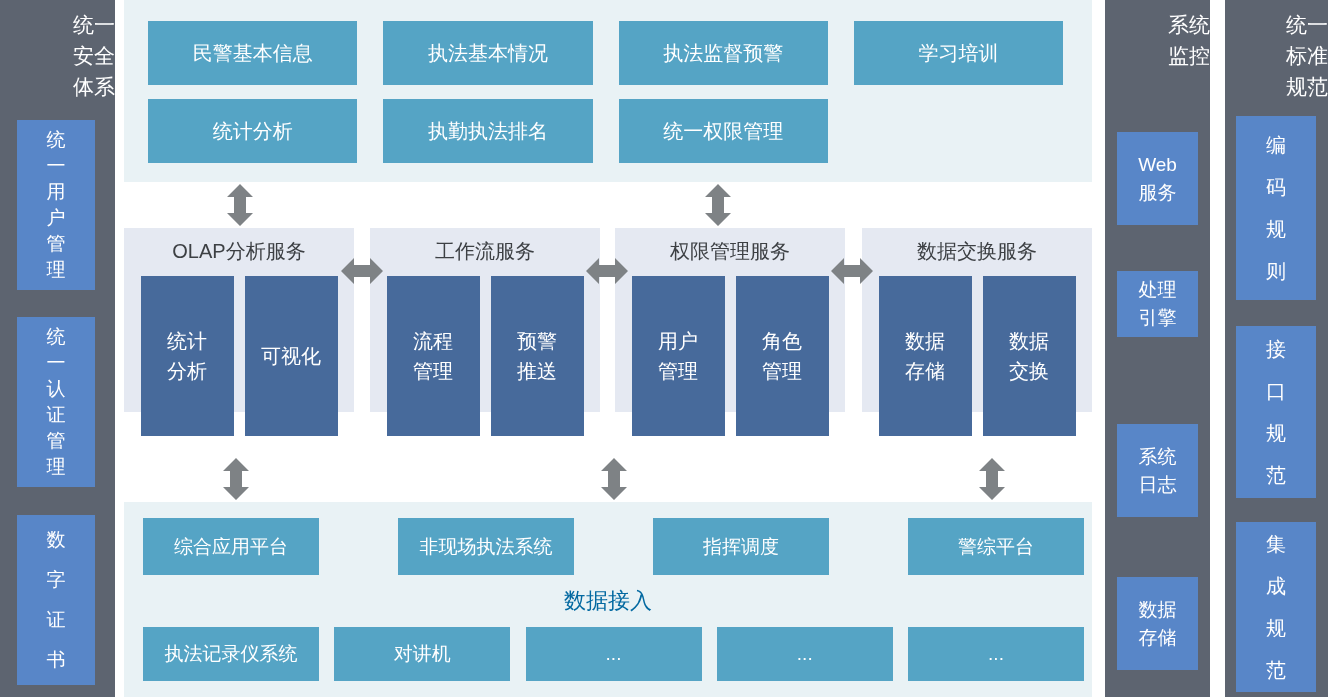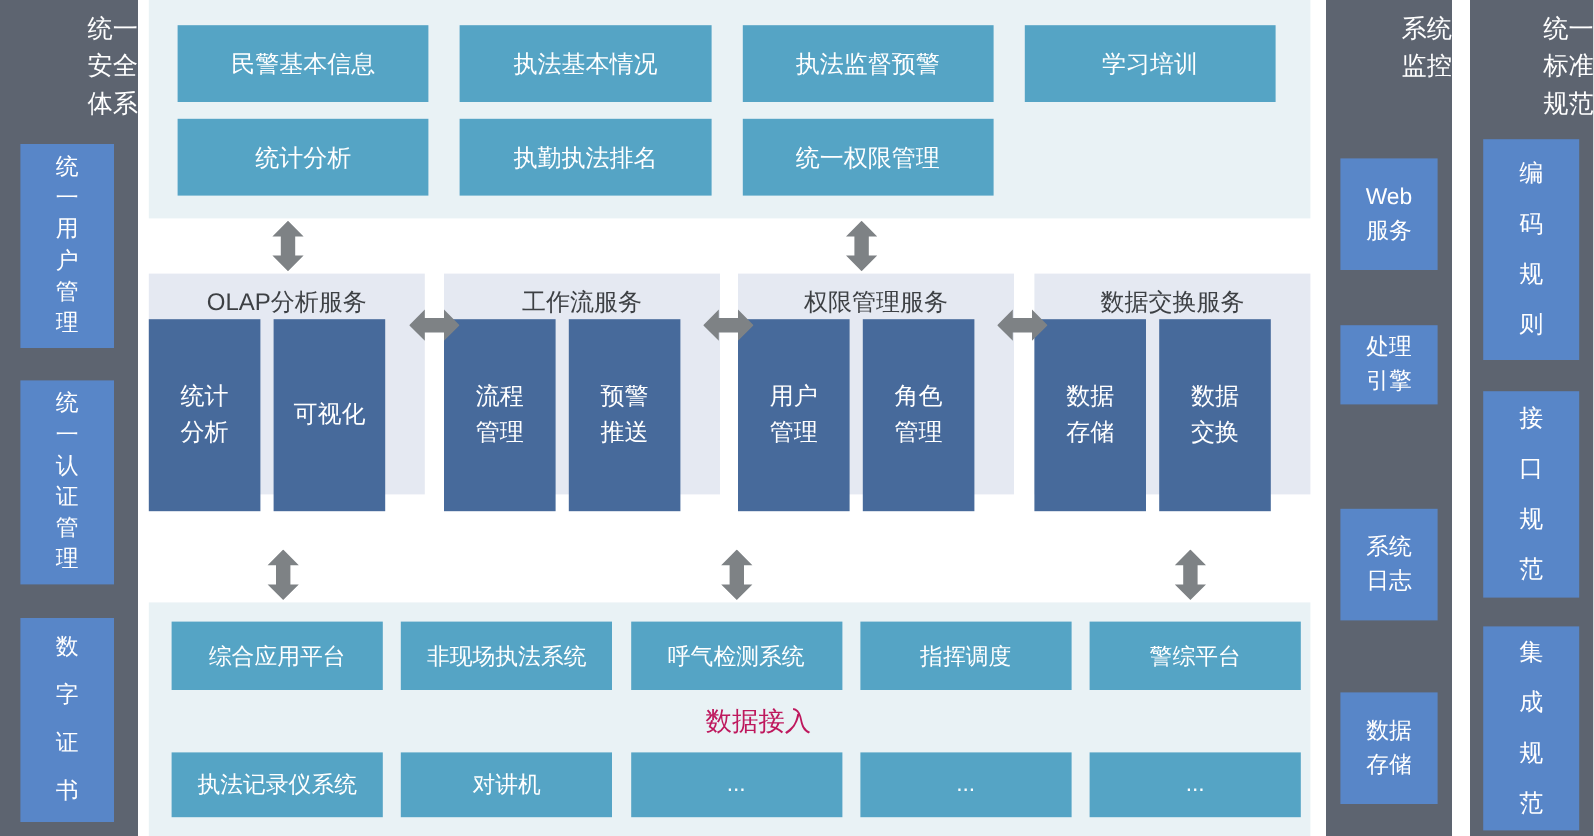--- a/index.html
+++ b/index.html
@@ -38,32 +38,32 @@
   .top-section{position:absolute;left:0;top:0;width:968px;height:182px;background:#e9f2f5;}
   .top-grid{display:grid;grid-template-columns:repeat(4,1fr);column-gap:26px;row-gap:14px;
             padding:21px 29px 0 24px;}
   .tbtn{height:64px;background:#55a4c5;color:#fff;font-size:20px;display:flex;
         align-items:center;justify-content:center;}
 
   .services{position:absolute;left:0;top:228px;width:968px;height:229px;}
   .panel{position:absolute;top:0;width:230px;height:184px;background:#e5e9f2;}
   .panel-1{left:0;}.panel-2{left:246px;}.panel-3{left:491px;}.panel-4{left:738px;}
   .ptitle{margin-top:10px;text-align:center;font-size:20px;color:#3d4044;}
-  .pmods{display:flex;justify-content:flex-start;gap:11px;margin-top:1px;}
+  .pmods{display:flex;justify-content:center;gap:11px;margin-top:11px;}
   .pmod{width:93px;height:160px;background:#476a9b;color:#fff;font-size:20px;line-height:30px;
         display:flex;align-items:center;justify-content:center;text-align:center;}
 
   .bottom-section{position:absolute;left:0;top:502px;width:968px;height:195px;background:#e9f2f5;}
   .brow{position:absolute;left:19px;right:8px;display:flex;justify-content:space-between;}
   .brow-1{top:16px;}
   .brow-2{top:125px;}
   .bbtn{width:176px;height:57px;background:#55a4c5;color:#fff;font-size:19px;display:flex;
         align-items:center;justify-content:center;}
   .brow-2 .bbtn{height:54px;}
-  .blabel{position:absolute;top:84px;left:0;width:100%;text-align:center;font-size:22px;color:#be185d;padding-left:24px;}
+  .blabel{position:absolute;top:84px;left:0;width:100%;text-align:center;font-size:22px;color:#0369a1;}
 
   
   .arr{position:absolute;line-height:0;}
   .av-1{left:102px;top:184px;}
   .av-2{left:580px;top:184px;}
   .av-3{left:98px;top:458px;}
   .av-4{left:476px;top:458px;}
   .av-5{left:854px;top:458px;}
   .ah-1{left:217px;top:257px;}
   .ah-2{left:462px;top:257px;}
@@ -188,21 +188,20 @@
     <div class="arr av-5">
       <svg width="28" height="42" viewBox="0 0 28 42">
           <polygon fill="#7e8285" points="14,0 27,13 20,13 20,29 27,29 14,42 1,29 8,29 8,13 1,13"></polygon>
         </svg>
     </div>
 
     <div class="bottom-section">
       <div class="brow brow-1">
         <div class="bbtn">综合应用平台</div>
         <div class="bbtn">非现场执法系统</div>
-        <div class="bbtn">呼气检测系统</div>
         <div class="bbtn">指挥调度</div>
         <div class="bbtn">警综平台</div>
       </div>
       <div class="blabel">数据接入</div>
       <div class="brow brow-2">
         <div class="bbtn">执法记录仪系统</div>
         <div class="bbtn">对讲机</div>
         <div class="bbtn">...</div>
         <div class="bbtn">...</div>
         <div class="bbtn">...</div>

